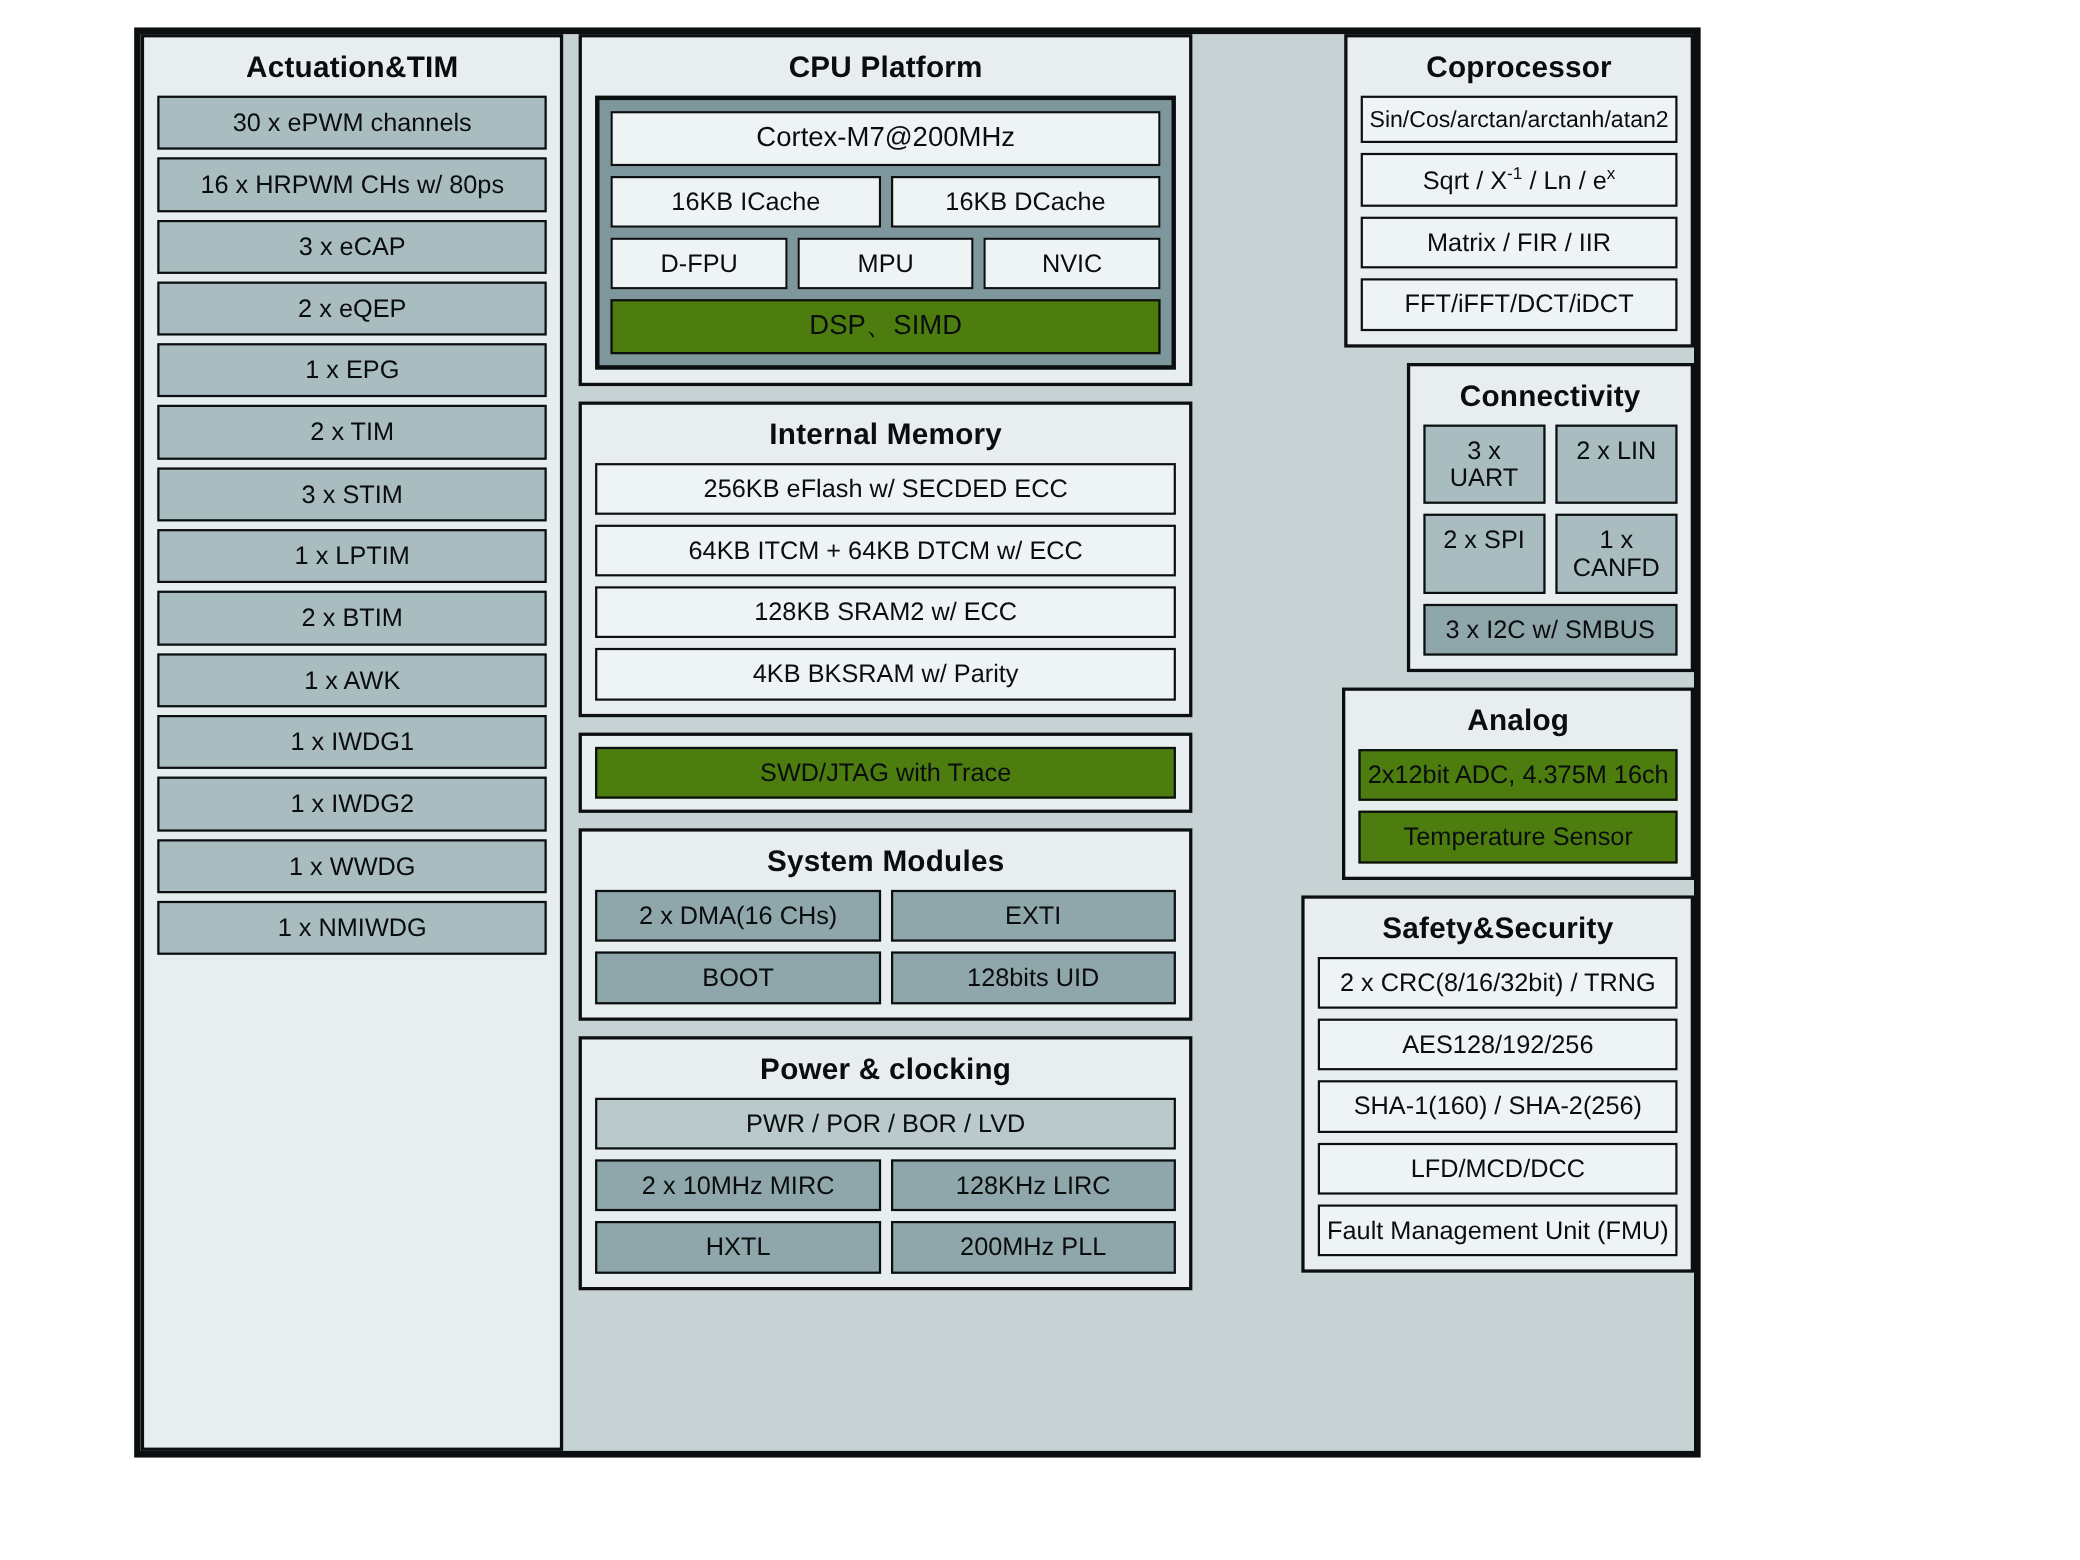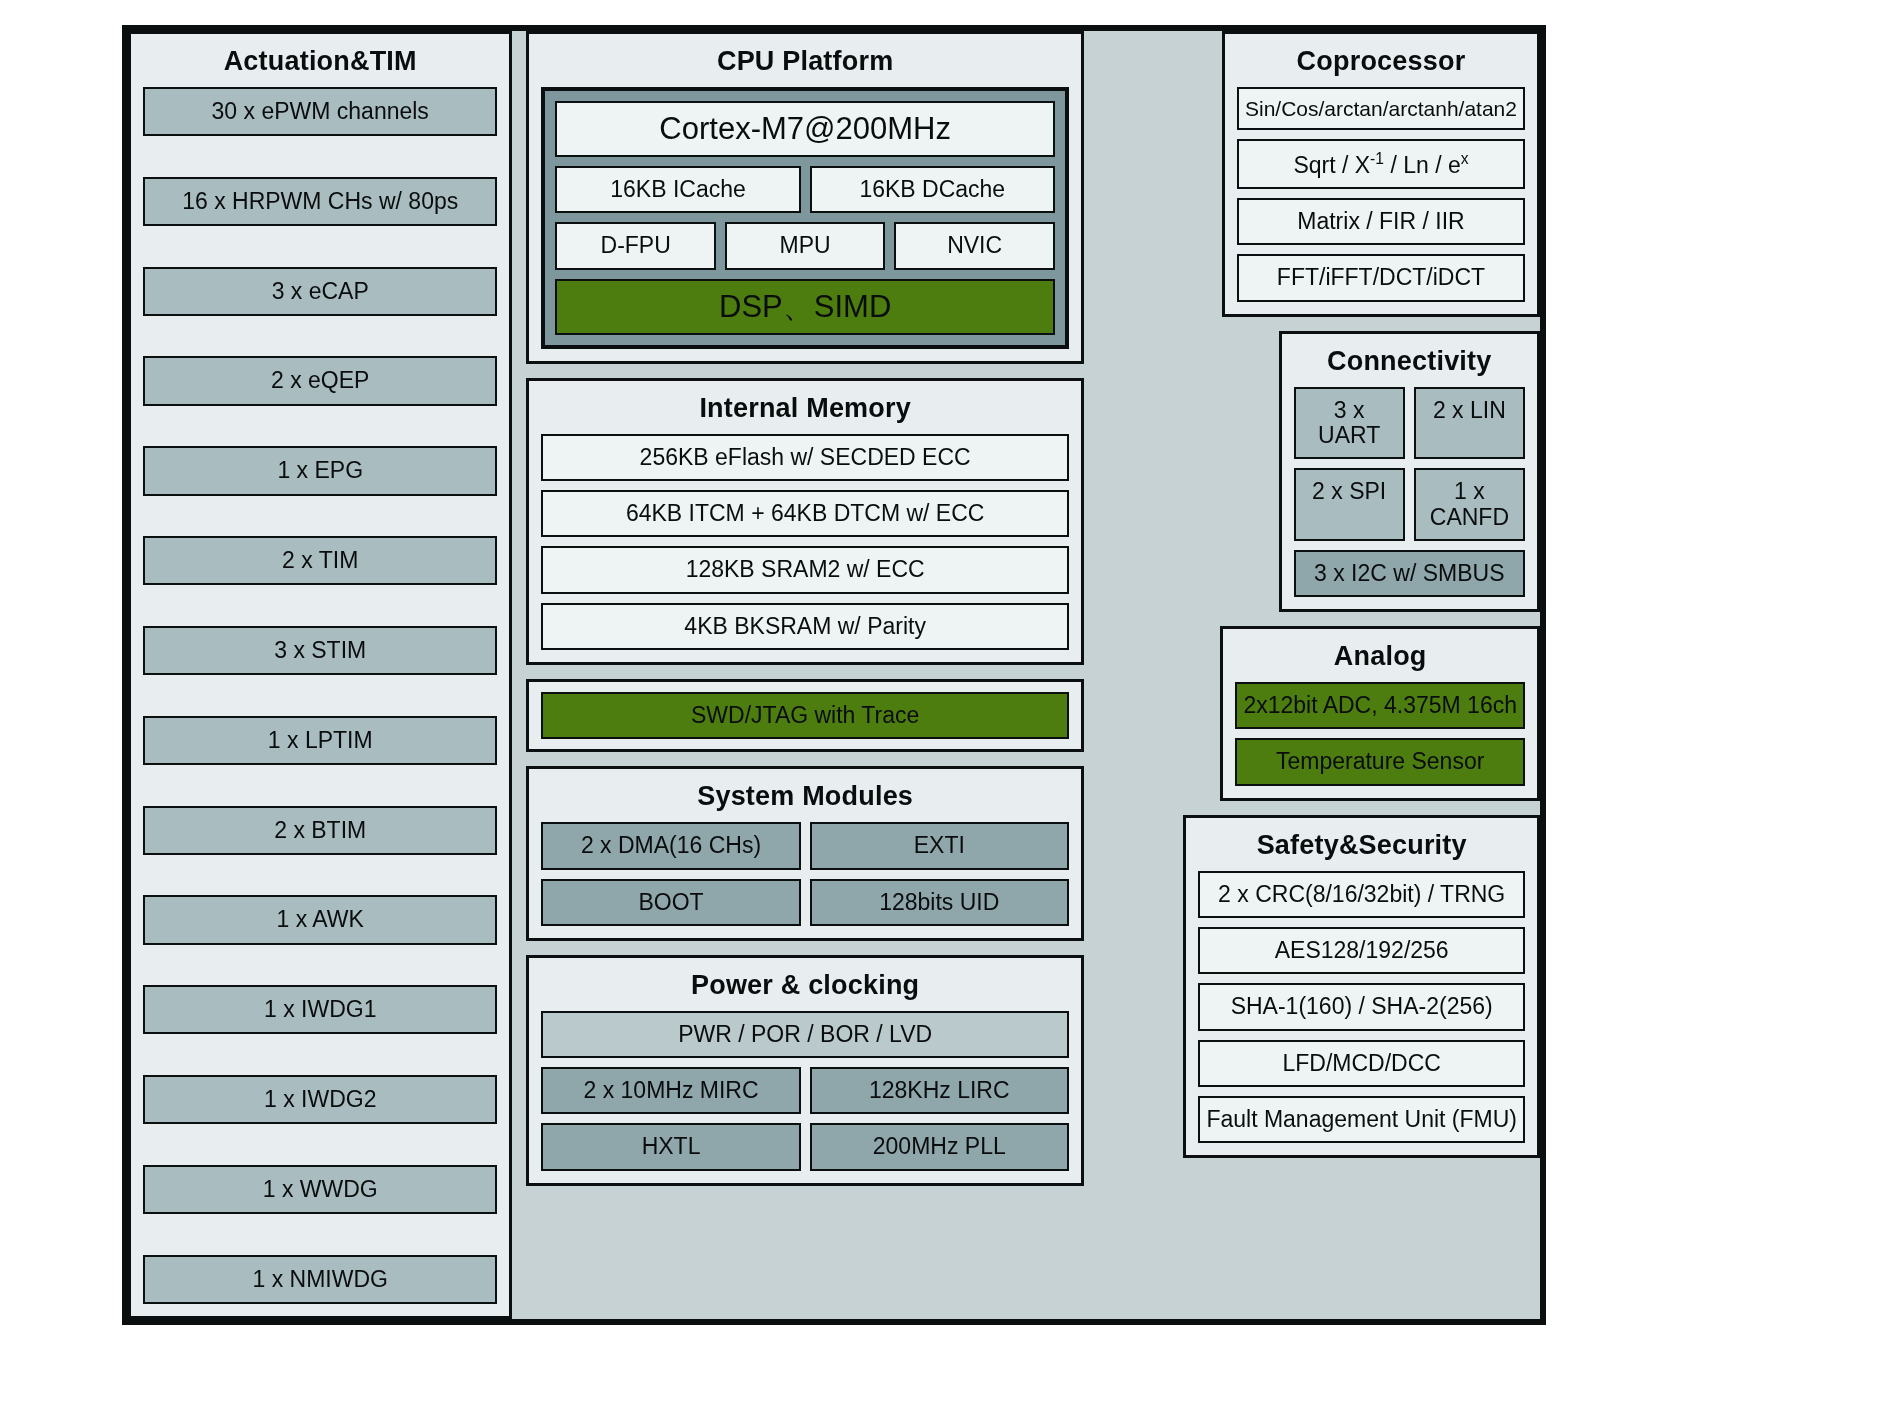--- a/index.html
+++ b/index.html
@@ -58,21 +58,21 @@
     border: 2px solid #0c0f10;
     box-sizing: border-box;
     text-align: center;
     font-size: 23px;
     color: #0a0d0e;
     padding: 9px 6px;
     line-height: 1.1;
     background: #eef3f4;
   }
   .cell.sm { font-size: 21px; padding: 8px 6px; }
-  .cell.lg { font-size: 31px; }
+  .cell.lg { font-size: 25px; }
   .shade1 { background: #a9bcc0; }
   .shade2 { background: #b9c9cc; }
   .shade3 { background: #8fa6ab; }
   .shade4 { background: #4d7c0f; }
   .shade5 { background: #eef3f4; }
   .row2 {
     display: flex;
     gap: 9px;
   }
   .row2 > .cell { flex: 1 1 0; }
@@ -90,21 +90,21 @@
   .row3 {
     display: flex;
     gap: 9px;
   }
   .row3 > .cell { flex: 1 1 0; text-align: center; }
 
   
   .left-list {
     display: flex;
     flex-direction: column;
-    justify-content: space-between;
+    justify-content: flex-start;
     flex: 1 1 auto;
     gap: 7px;
   }
   .left-list .cell { padding: 10px 6px; }
 
   .panel-flex { display: flex; flex-direction: column; }
   sup { font-size: 0.68em; vertical-align: super; }
 </style>
 </head>
 <body>

